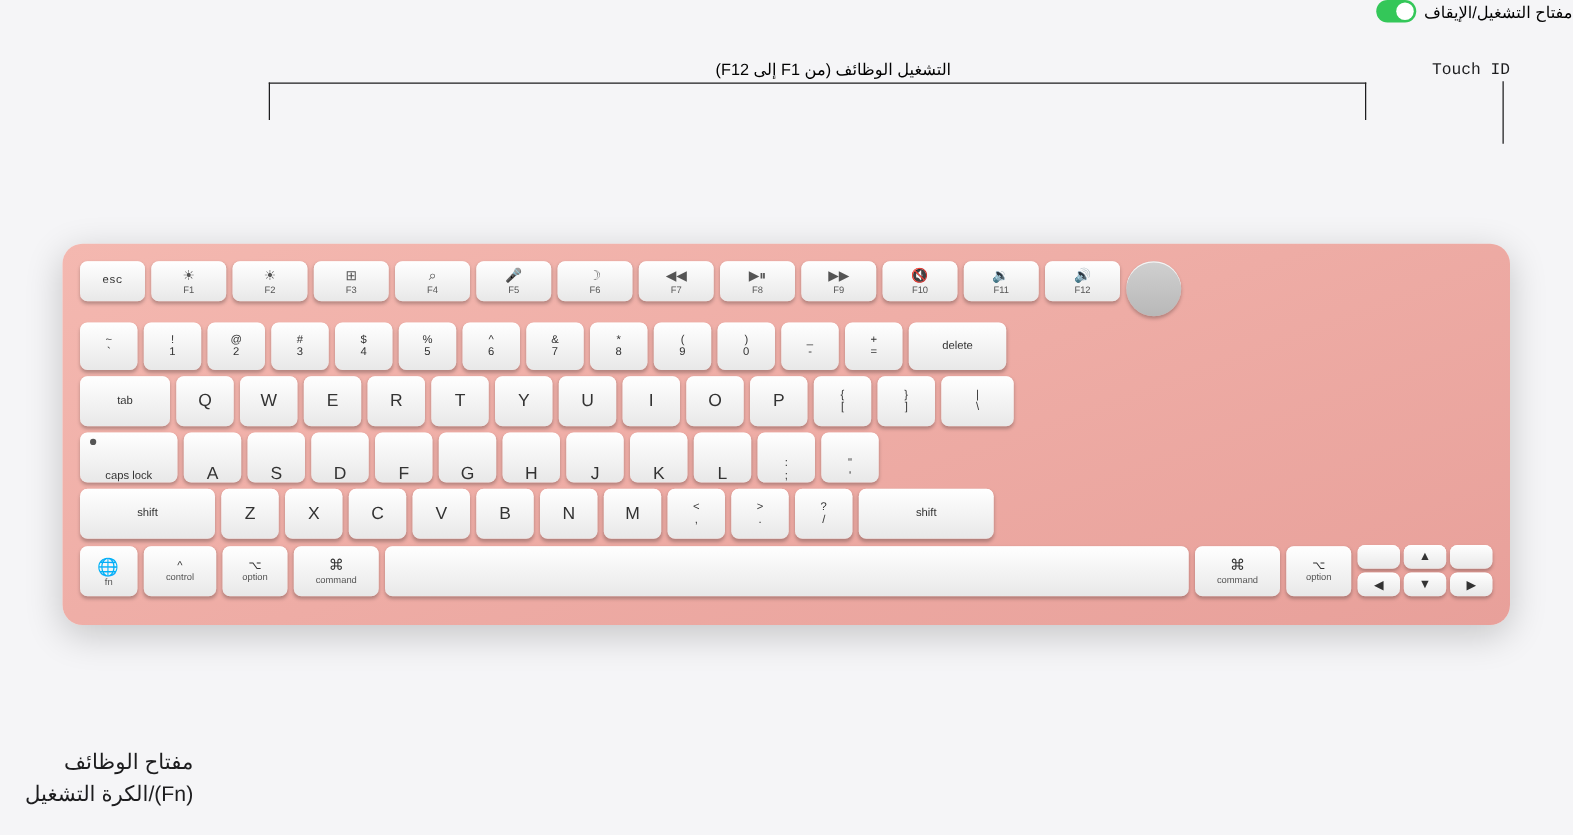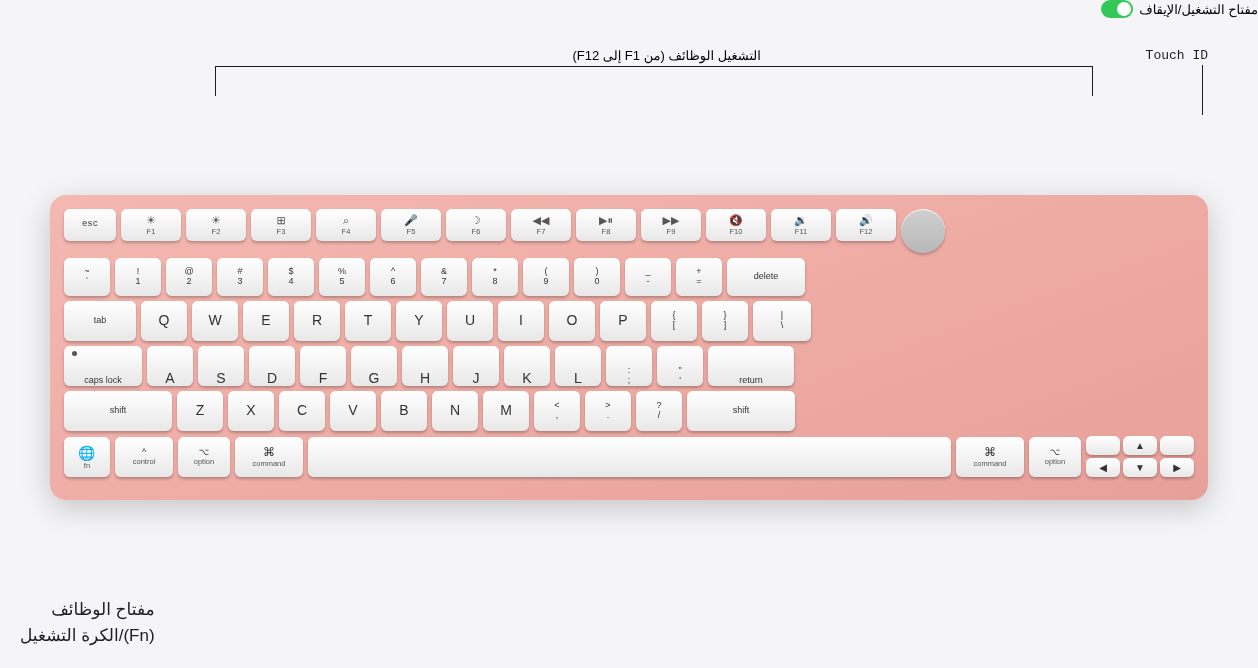--- a/index.html
+++ b/index.html
@@ -420,23 +420,20 @@
           <span class="key-label" style="font-size:14px;">L</span>
         </div>
       <div class="key" style="width:46px;">
         <span class="key-label">:</span>
           <span class="key-label">;</span>
       </div>
       <div class="key" style="width:46px;">
         <span class="key-label">"</span>
           <span class="key-label">'</span>
       </div>
-      <div class="key key-return">
-          <span class="key-label">return</span>
-        </div>
     </div>
 
     <div class="key-row r4">
       <div class="key key-shift-l">
           <span class="key-label">shift</span>
         </div>
       <div class="key" style="width:46px;">
           <span class="key-label" style="font-size:14px;">Z</span>
         </div>
       <div class="key" style="width:46px;">

